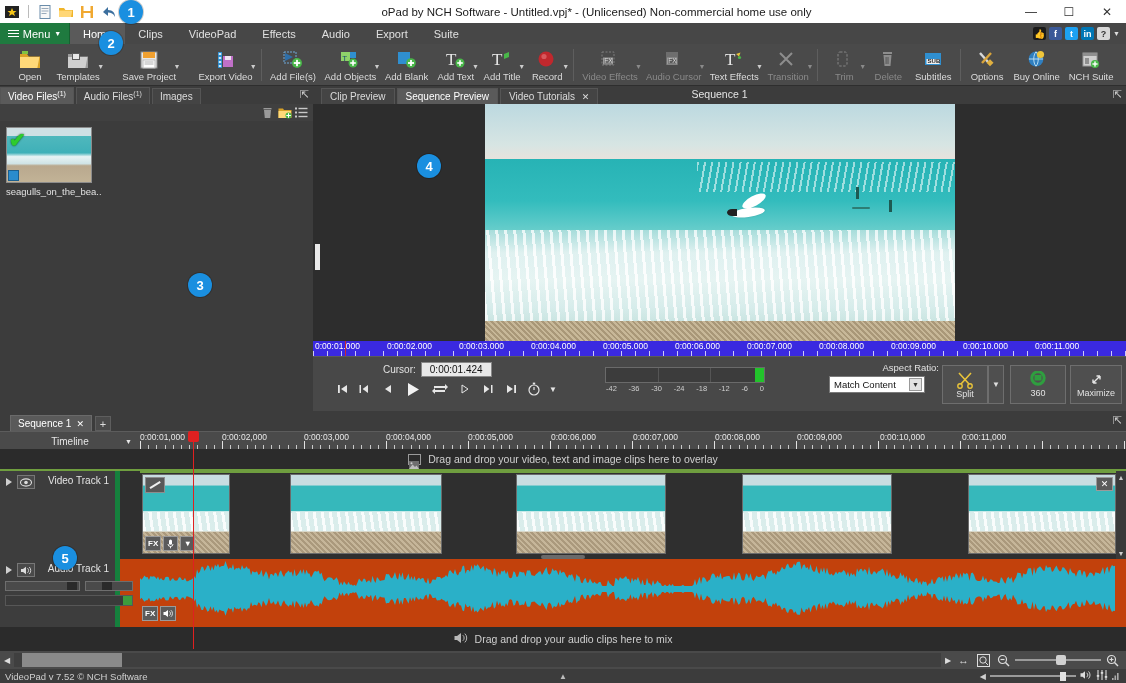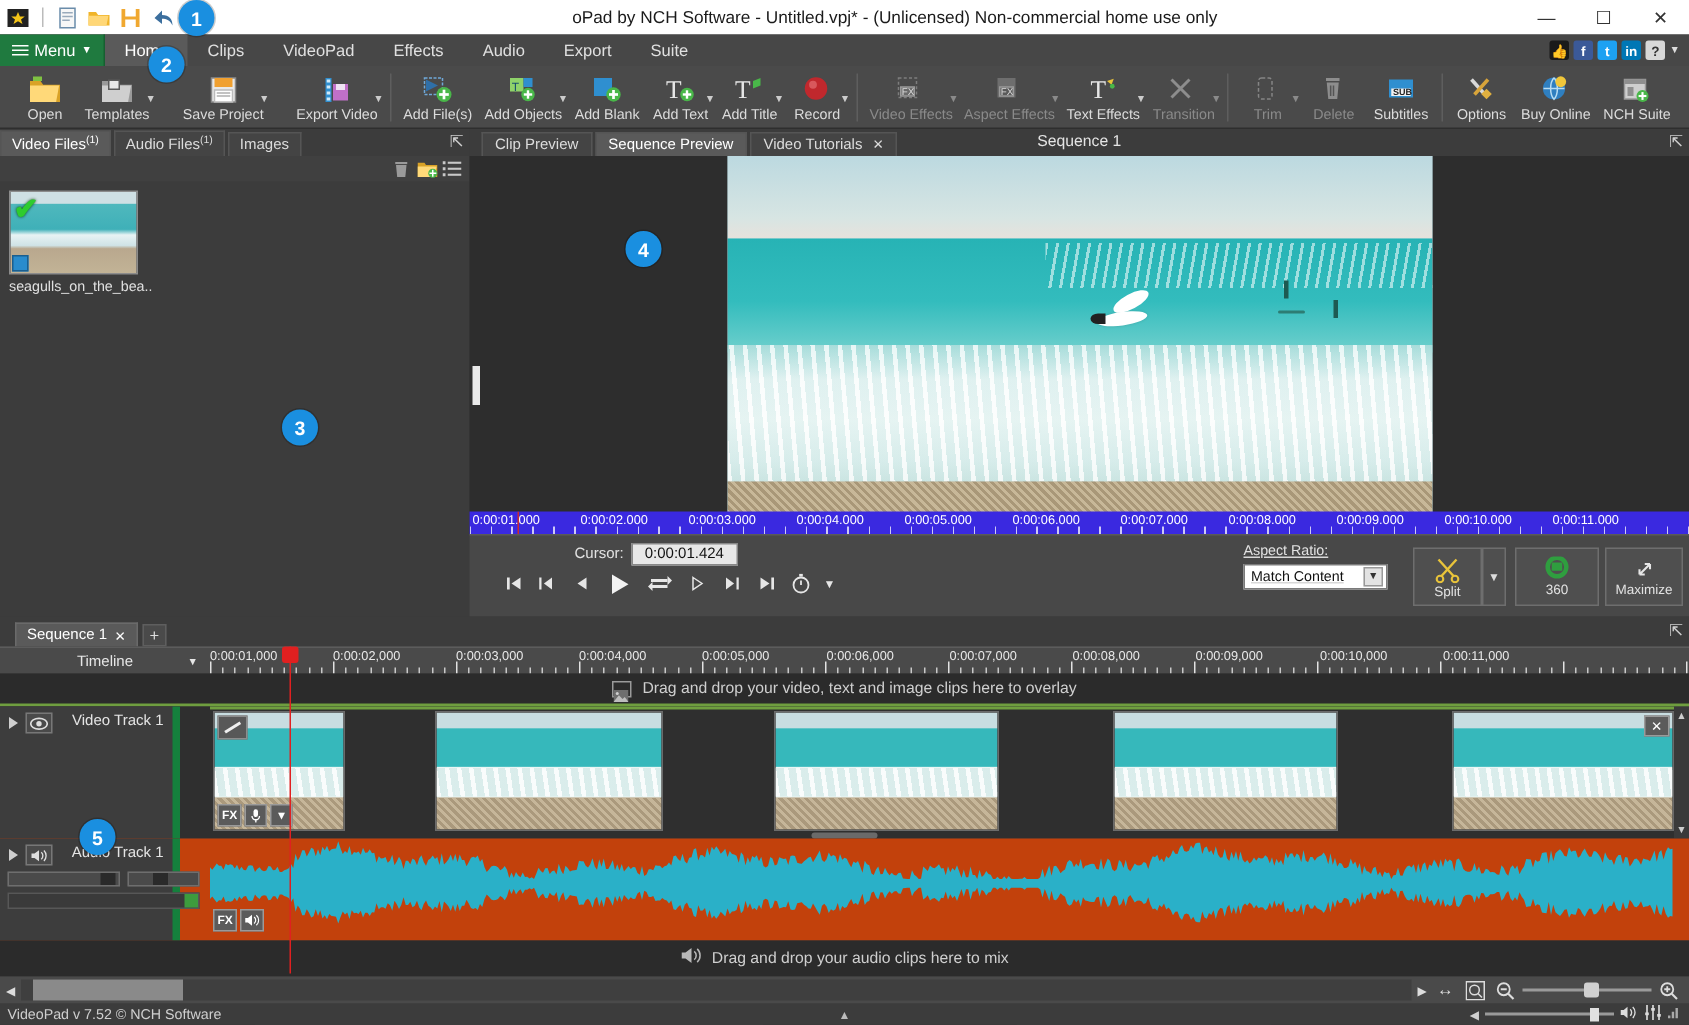--- a/index.html
+++ b/index.html
@@ -154,21 +154,21 @@
   .cursorrow .lbl { font-size:10px; color:#e2e2e2;}
   .cursorbox { background:#e8e8e8; color:#111; font-size:10px; padding:1px 8px; border:1px solid #888;}
   .transport { position:absolute; left:18px; top:22px; display:flex; align-items:center; gap:1px;}
   .tbtn { width:22px; height:20px; display:flex; align-items:center; justify-content:center;
           color:#e6e6e6; font-size:10px;}
   .meter { position:absolute; left:292px; top:10px; width:160px;}
   .meterbar { height:16px; background:#3c3c3c; border:1px solid #6a6a6a; position:relative;
     background-image:linear-gradient(to right, transparent 0 33%, #555 33% 33.4%, transparent 33.4% 66%, #555 66% 66.4%, transparent 66.4%);}
   .meterpk { position:absolute; right:0; top:0; width:9px; height:100%; background:#22c32b;}
   .meterscale { display:flex; justify-content:space-between; font-size:7.5px; color:#cfcfcf; margin-top:1px; padding:0 1px;}
-  .aspect { position:absolute; left:516px; top:5px; width:110px; text-align:left;text-decoration:underline;}
+  .aspect { position:absolute; left:516px; top:5px; width:110px; text-align:right;}
   .aspect .lbl { font-size:9.5px; color:#e2e2e2; }
   .aspectsel { margin-top:3px; width:96px; height:17px; background:#fff; color:#111; border:1px solid #7a7a7a;
     font-size:9.5px; display:flex; align-items:center; padding:0 4px; position:relative;}
   .aspectsel .car { position:absolute; right:2px; top:1px; width:13px; height:13px; background:#e3e3e3;
     border:1px solid #999; display:flex; align-items:center; justify-content:center; font-size:7px; color:#333;}
   .pvbtn { position:absolute; top:8px; height:39px; border:1px solid #6e6e6e; background:#4f4f4f;
       display:flex; flex-direction:column; align-items:center; justify-content:center; }
   .pvbtn .lb { font-size:9px; color:#e2e2e2; }
   .split  { left:629px; width:46px; }
   .splitdd{ left:675px; width:16px; }
@@ -481,21 +481,21 @@
       <span class="caret" style="color:#8a8a8a">▼</span>
     </div>
     <div class="rb dis">
       <span class="ic">
         <svg width="22" height="20" viewBox="0 0 22 20">
             <rect x="3" y="2" width="12" height="13" fill="#6e6e6e"></rect>
             <rect x="4.5" y="8" width="9" height="6" fill="#5a5a5a" stroke="#9a9a9a"></rect>
             <text x="5.2" y="13" font-size="6.5" fill="#dcdcdc" font-family="Liberation Sans">FX</text>
           </svg>
       </span>
-      <span class="lb">Aspect Effects</span>
+      <span class="lb">Audio Cursor</span>
       <span class="caret" style="color:#8a8a8a">▼</span>
     </div>
     <div class="rb">
       <span class="ic">
         <svg width="22" height="20" viewBox="0 0 22 20">
             <text x="2" y="15" font-size="17" fill="#e6e6e6" font-family="Liberation Serif">T</text>
             <path d="M13 4 L17.5 2.5 L16 6.5 Z" fill="#e8c33a"></path>
             <circle cx="16.5" cy="7.5" r="1.6" fill="#49b749"></circle>
           </svg>
       </span>
@@ -743,20 +743,35 @@
             </svg>
           </div>
         <div class="tbtn">
             <svg width="14" height="14" viewBox="0 0 14 14">
               <circle cx="7" cy="8" r="5" fill="none" stroke="#e6e6e6" stroke-width="1.2"></circle>
               <rect x="5.8" y="0.6" width="2.4" height="1.8" fill="#e6e6e6"></rect>
               <path d="M7 8 L7 5" stroke="#e6e6e6" stroke-width="1.2"></path>
             </svg>
           </div>
         <div class="tbtn" style="width:14px;font-size:8px">▼</div>
+      </div>
+      <div class="meter">
+        <div class="meterbar">
+          <div class="meterpk"></div>
+        </div>
+        <div class="meterscale">
+          <span>-42</span>
+          <span>-36</span>
+          <span>-30</span>
+          <span>-24</span>
+          <span>-18</span>
+          <span>-12</span>
+          <span>-6</span>
+          <span>0</span>
+        </div>
       </div>
       <div class="aspect">
         <div class="lbl">Aspect Ratio:</div>
         <div class="aspectsel">
           <span>Match Content</span>
           <span class="car">▼</span>
         </div>
       </div>
       <div class="pvbtn split">
         <svg width="18" height="18" viewBox="0 0 18 18">

